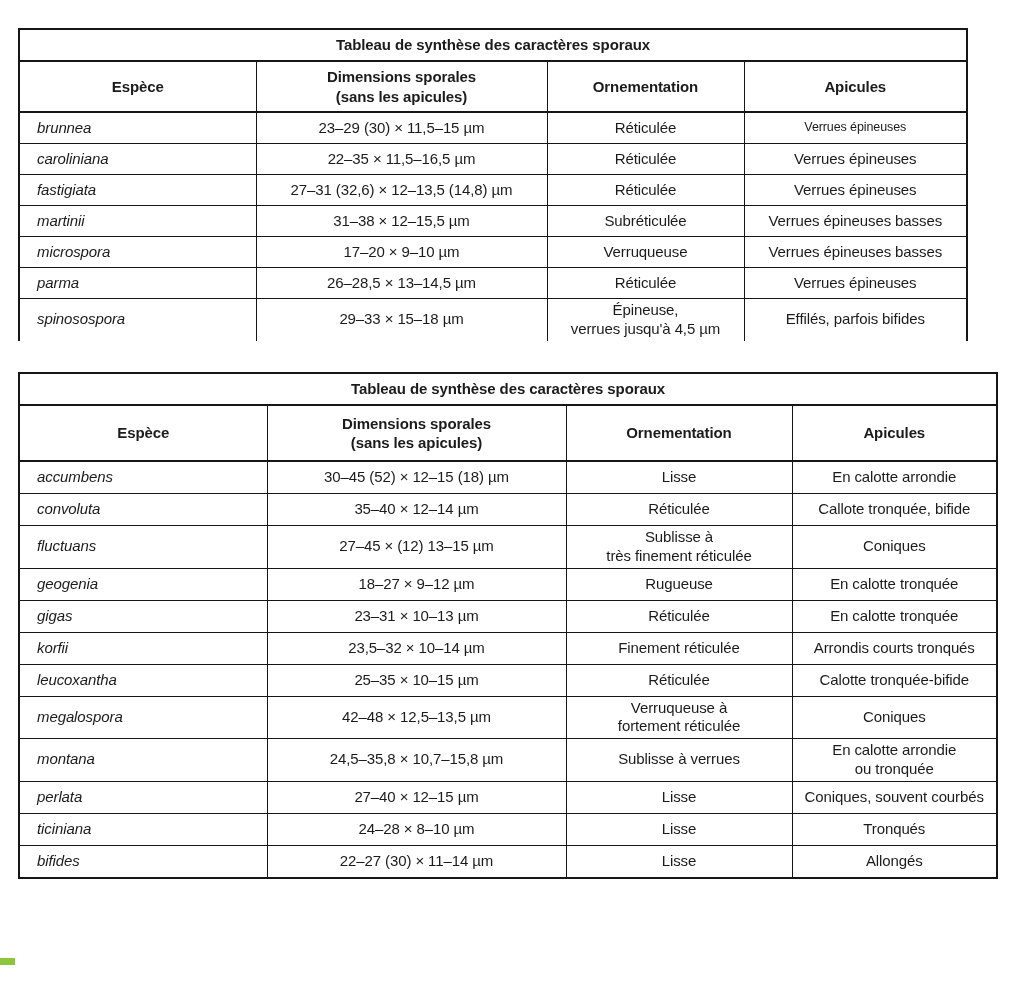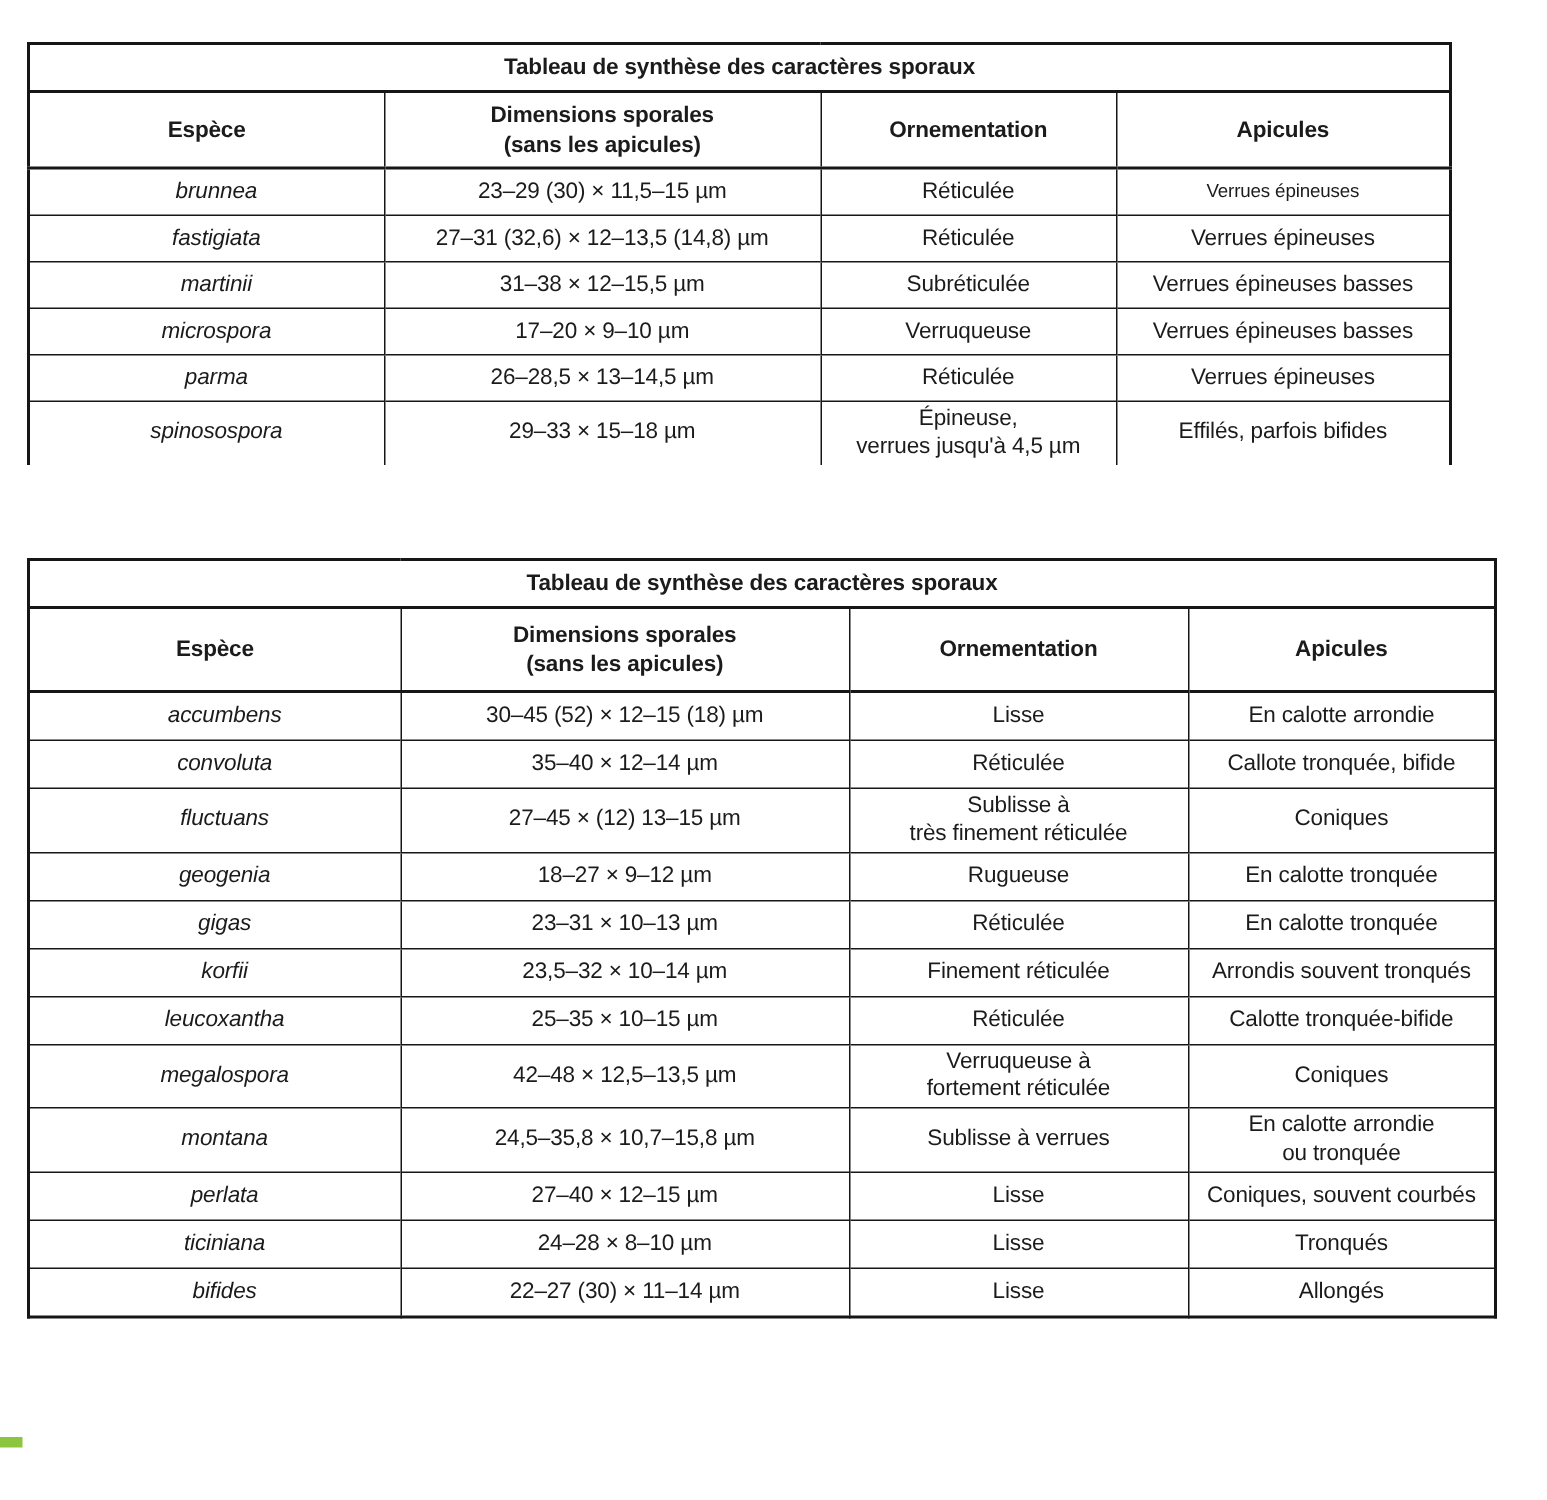--- a/index.html
+++ b/index.html
@@ -52,21 +52,21 @@
     vertical-align: middle;
     border-top: 1.5px solid #161616;
     white-space: pre-line;
     padding: 2px 4px;
     line-height: 1.25;
   }
   th + th, td + td { border-left: 1.5px solid #161616; }
   #t1 tbody td { height: 26px; }
   #t2 tbody td { height: 27px; }
   td.species {
-    text-align: center;
+    text-align: left;
     font-style: italic;
     padding-left: 17px;
   }
   
   #t1 tbody tr:nth-of-type(1) td:nth-child(4) { font-size: 12.5px; }
   .corner-marker {
     position: absolute;
     left: 0; top: 958px;
     width: 15px; height: 7px;
   }
@@ -95,20 +95,26 @@
   </thead>
   <tbody>
 
   <tr>
         <td class="species">brunnea</td>
         <td>23–29 (30) × 11,5–15 µm</td>
         <td>Réticulée</td>
         <td>Verrues épineuses</td>
       </tr>
       <tr>
+        <td class="species">caroliniana</td>
+        <td>22–35 × 11,5–16,5 µm</td>
+        <td>Réticulée</td>
+        <td>Verrues épineuses</td>
+      </tr>
+      <tr>
         <td class="species">fastigiata</td>
         <td>27–31 (32,6) × 12–13,5 (14,8) µm</td>
         <td>Réticulée</td>
         <td>Verrues épineuses</td>
       </tr>
       <tr>
         <td class="species">martinii</td>
         <td>31–38 × 12–15,5 µm</td>
         <td>Subréticulée</td>
         <td>Verrues épineuses basses</td>
@@ -184,21 +190,21 @@
       <tr>
         <td class="species">gigas</td>
         <td>23–31 × 10–13 µm</td>
         <td>Réticulée</td>
         <td>En calotte tronquée</td>
       </tr>
       <tr>
         <td class="species">korfii</td>
         <td>23,5–32 × 10–14 µm</td>
         <td>Finement réticulée</td>
-        <td>Arrondis souvent tronqués</td>
+        <td>Arrondis courts tronqués</td>
       </tr>
       <tr>
         <td class="species">leucoxantha</td>
         <td>25–35 × 10–15 µm</td>
         <td>Réticulée</td>
         <td>Calotte tronquée-bifide</td>
       </tr>
       <tr>
         <td class="species">megalospora</td>
         <td>42–48 × 12,5–13,5 µm</td>

